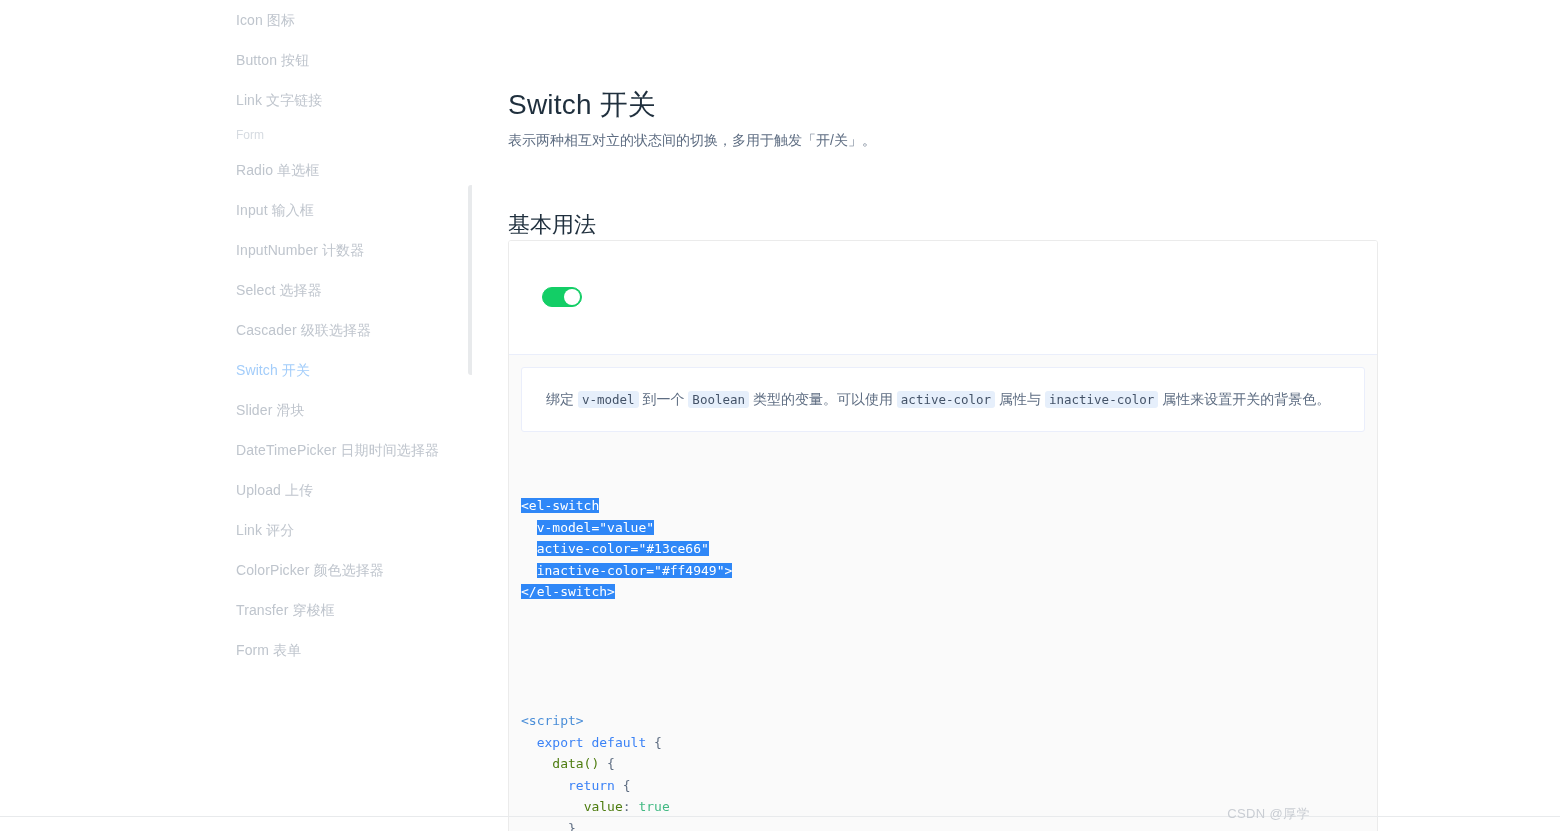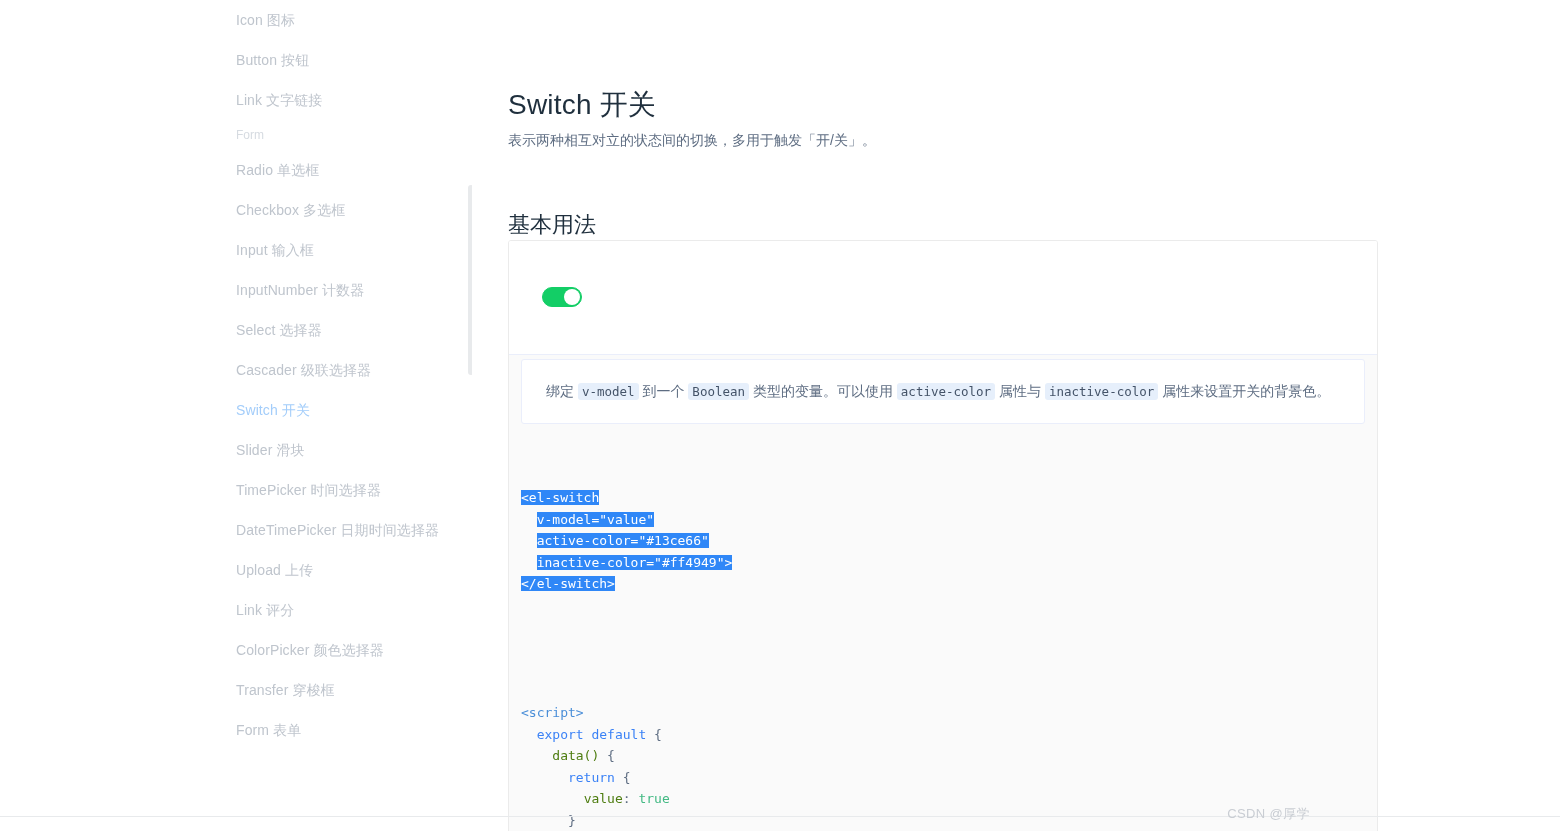--- a/index.html
+++ b/index.html
@@ -139,21 +139,21 @@
     top: 1px; left: 21px;
     width: 16px; height: 16px;
     border-radius: 50%;
     background: #ffffff;
   }
 
   
   .demo-meta {
     background: #fafafa;
     border-top: 1px solid #eaeefb;
-    padding: 4px 12px 16px 12px;
+    padding: 12px 12px 16px 12px;
   }
   .demo-desc-card {
     background: #ffffff;
     border: 1px solid #eaeefb;
     border-radius: 3px;
     padding: 18px 24px;
     font-size: 14px;
     color: #5e6d82;
     line-height: 26px;
   }
@@ -211,28 +211,26 @@
   <div class="top-rule"></div>
   <div class="tab-indicator"></div>
 
   <nav class="sidebar">
     <div class="nav-list" id="nav-list">
         <div class="nav-item">Icon 图标</div>
         <div class="nav-item">Button 按钮</div>
         <div class="nav-item">Link 文字链接</div>
         <div class="nav-group-title">Form</div>
         <div class="nav-item">Radio 单选框</div>
-        <div class="nav-item">Checkbox 多选框</div>
         <div class="nav-item">Input 输入框</div>
         <div class="nav-item">InputNumber 计数器</div>
         <div class="nav-item">Select 选择器</div>
         <div class="nav-item">Cascader 级联选择器</div>
         <div class="nav-item active">Switch 开关</div>
         <div class="nav-item">Slider 滑块</div>
-        <div class="nav-item">TimePicker 时间选择器</div>
         <div class="nav-item">DateTimePicker 日期时间选择器</div>
         <div class="nav-item">Upload 上传</div>
         <div class="nav-item">Link 评分</div>
         <div class="nav-item">ColorPicker 颜色选择器</div>
         <div class="nav-item">Transfer 穿梭框</div>
         <div class="nav-item">Form 表单</div>
       </div>
     <div class="side-scrollbar"></div>
   </nav>
 

